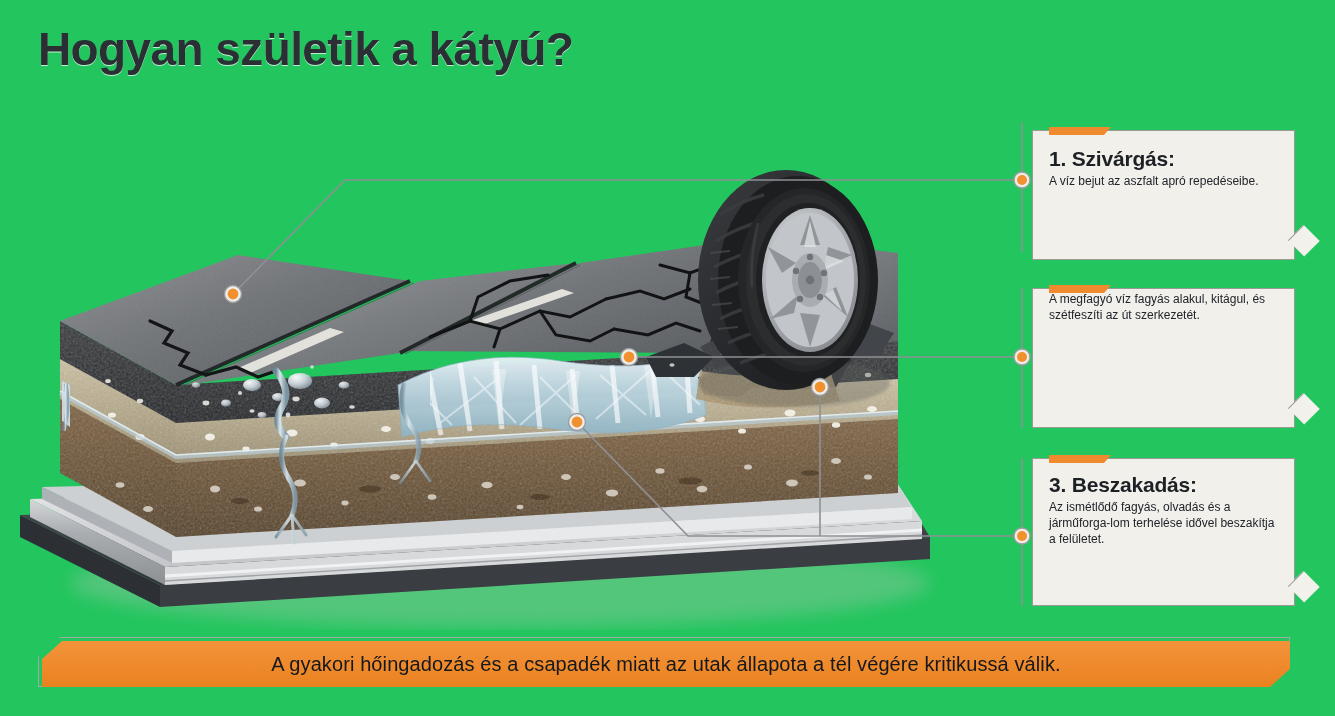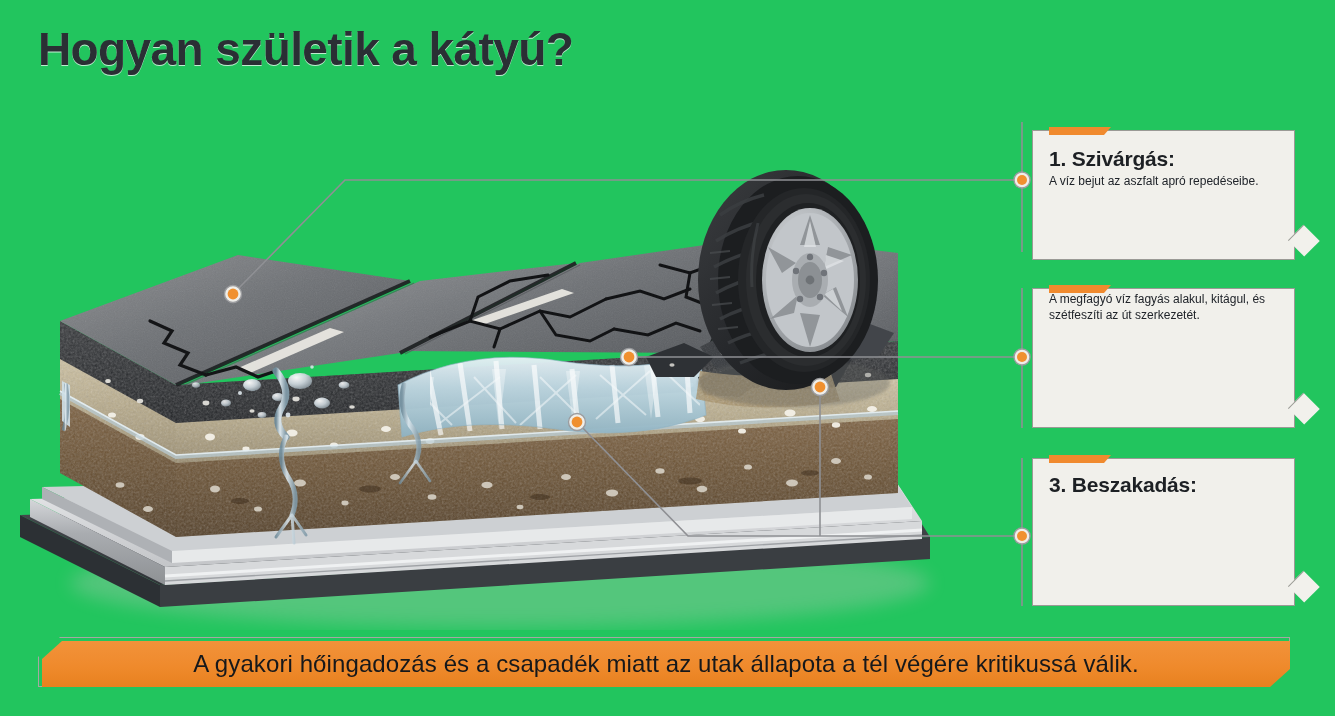--- a/index.html
+++ b/index.html
@@ -66,21 +66,21 @@
     clip-path:polygon(22px 0,100% 0,100% calc(100% - 20px),calc(100% - 22px) 100%,0 100%,0 20px);
     box-sizing:border-box;
   }
   .banner{
     position:absolute;left:0;top:0;width:1248px;height:46px;
     background:linear-gradient(180deg,#f2923a 0%,#ef8a2c 55%,#e8811f 100%);
     clip-path:polygon(20px 0,100% 0,100% calc(100% - 18px),calc(100% - 20px) 100%,0 100%,0 18px);
     display:flex;align-items:center;justify-content:center;
   }
   .banner span{
-    font-size:24px;color:#16181b;font-weight:400;letter-spacing:0.1px;white-space:nowrap;
+    font-size:20px;color:#16181b;font-weight:400;letter-spacing:0.1px;white-space:nowrap;
   }
 </style>
 </head>
 <body>
 
 <div id="stage">
 
   <div class="title">Hogyan születik a kátyú?</div>
 
   <div class="illus">
@@ -534,20 +534,21 @@
 
   <div class="card" style="left:1032px;top:288px;width:263px;height:140px;">
     <div class="tab"></div>
     <p>A megfagyó víz fagyás alakul, kitágul, és szétfeszíti az út szerkezetét.</p>
     <div class="clip"></div>
   </div>
 
   <div class="card" style="left:1032px;top:458px;width:263px;height:148px;">
     <div class="tab"></div>
     <h3 style="padding-top:14px;">3. Beszakadás:</h3>
+    <p>Az ismétlődő fagyás, olvadás és a járműforga-lom terhelése idővel beszakítja a felületet.</p>
     <div class="clip"></div>
   </div>
 
   <div class="banner-wrap">
     <div class="banner-outline"></div>
     <div class="banner">
       <span>A gyakori hőingadozás és a csapadék miatt az utak állapota a tél végére kritikussá válik.</span>
     </div>
   </div>
 

